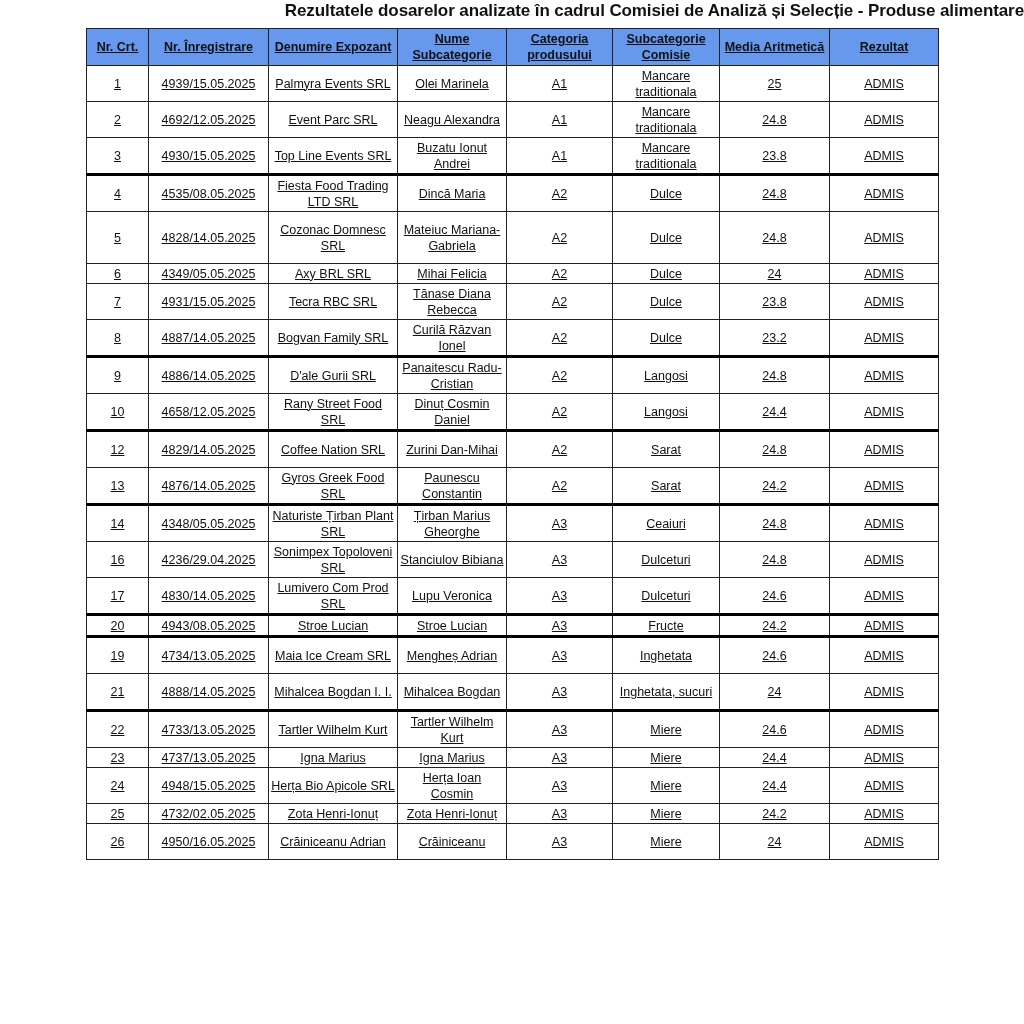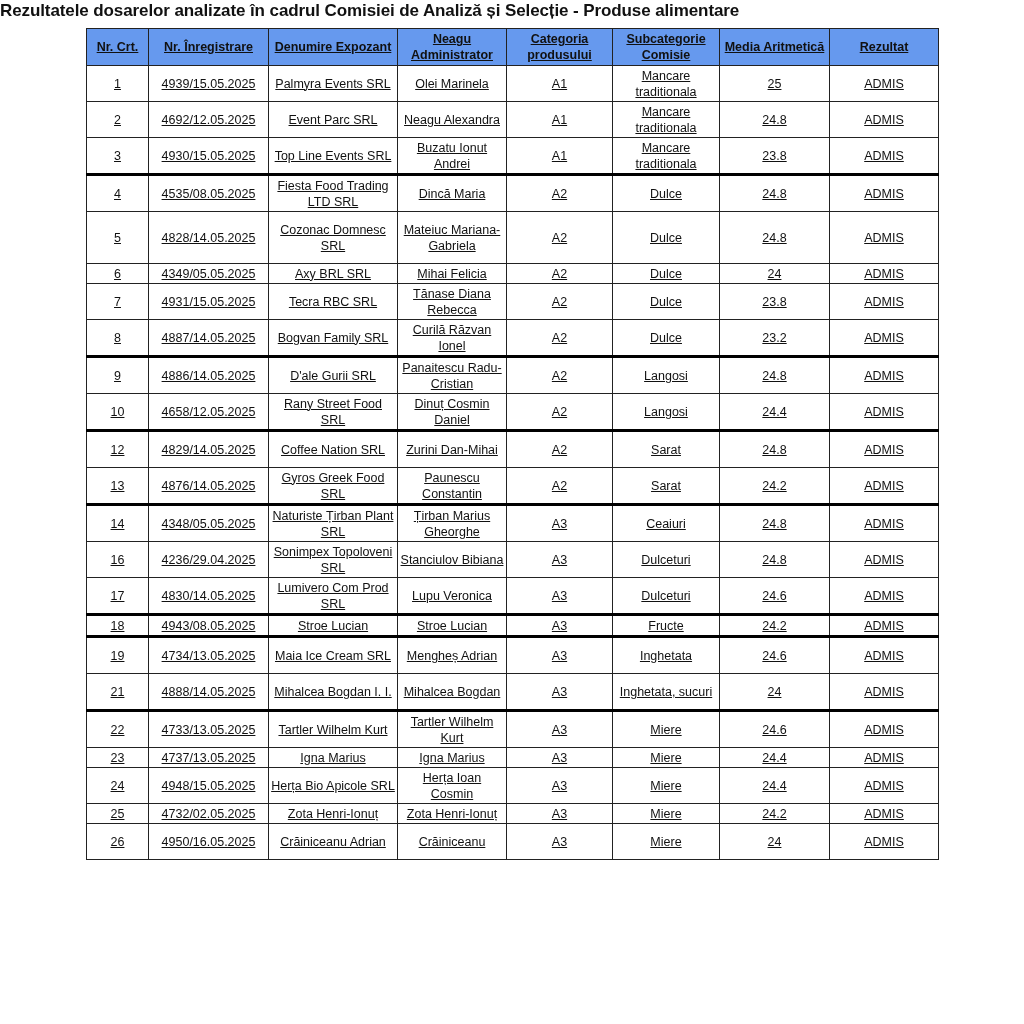--- a/index.html
+++ b/index.html
@@ -1,17 +1,17 @@
 <!DOCTYPE html>
 <html><head>
 <meta charset="utf-8">
 <style>
   html, body { margin: 0; padding: 0; background: #ffffff; }
   body { width: 1024px; height: 1024px; overflow: hidden; position: relative; font-family: "Liberation Sans", sans-serif; color: #111; }
-  .title { position: absolute; top: 1px; left: 0; width: 1024px; text-align: left; font-weight: bold; font-size: 17px; line-height: 20px; letter-spacing: -0.1px; }
+  .title { position: absolute; top: 1px; left: 0; width: 1024px; text-align: right; font-weight: bold; font-size: 17px; line-height: 20px; letter-spacing: -0.1px; }
   table { position: absolute; top: 28px; left: 86px; width: 852px; border-collapse: collapse; table-layout: fixed; font-size: 12.5px; text-decoration: underline; }
   th, td { border: 1px solid #222; text-align: center; vertical-align: middle; padding: 0 2px; line-height: 16px; }
   th { background: #6699ee; font-weight: bold; height: 36px; font-size: 12.5px; }
   td { height: 35px; }
   tr.short td { height: 19px; }
   tr.tall td { height: 51px; }
   tr.grp td { border-top: 3px solid #000; }
 </style>
 </head>
 <body>
@@ -27,21 +27,21 @@
     <col style="width:106px">
       <col style="width:107px">
       <col style="width:110px">
       <col style="width:109px">
   </colgroup>
   <thead>
     <tr>
       <th>Nr. Crt.</th>
       <th>Nr. Înregistrare</th>
       <th>Denumire Expozant</th>
-      <th>Neagu Administrator</th>
+      <th>Nume Subcategorie</th>
       <th>Categoria produsului</th>
       <th>Subcategorie Comisie</th>
       <th>Media Aritmetică</th>
       <th>Rezultat</th>
     </tr>
   </thead>
   <tbody id="tbody">
       <tr class="">
         <td>1</td>
         <td>4939/15.05.2025</td>
@@ -186,21 +186,21 @@
         <td>17</td>
         <td>4830/14.05.2025</td>
         <td>Lumivero Com Prod SRL</td>
         <td>Lupu Veronica</td>
         <td>A3</td>
         <td>Dulceturi</td>
         <td>24.6</td>
         <td>ADMIS</td>
       </tr>
       <tr class="grp short">
-        <td>18</td>
+        <td>20</td>
         <td>4943/08.05.2025</td>
         <td>Stroe Lucian</td>
         <td>Stroe Lucian</td>
         <td>A3</td>
         <td>Fructe</td>
         <td>24.2</td>
         <td>ADMIS</td>
       </tr>
       <tr class="grp">
         <td>19</td>

